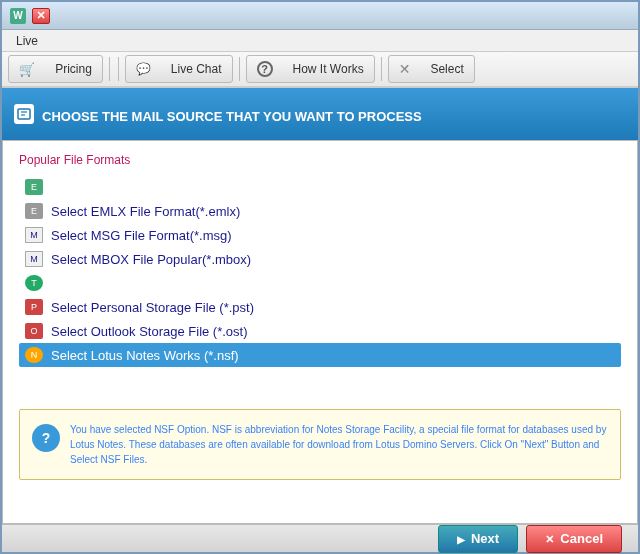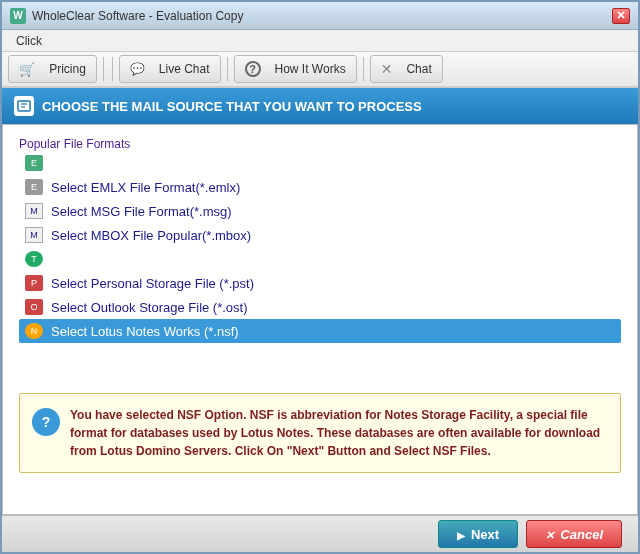--- a/index.html
+++ b/index.html
@@ -68,21 +68,21 @@
       height: 36px;
       display: flex;
       align-items: center;
       padding: 0 6px;
       border-bottom: 2px solid #ccc;
       gap: 4px;
     }
     .toolbar-btn {
       display: flex;
       align-items: center;
-      gap: 14px;
+      gap: 20px;
       padding: 4px 10px;
       background: linear-gradient(to bottom, #f8f8f8, #e0e0e0);
       border: 1px solid #bbb;
       border-radius: 3px;
       cursor: pointer;
       font-size: 12px;
       color: #333;
       height: 28px;
     }
     .toolbar-separator {
@@ -91,23 +91,23 @@
       background: #bbb;
       margin: 0 2px;
     }
 
     
     .section-header {
       background: linear-gradient(to bottom, #3a9ad9, #1e7ab8);
       color: white;
       font-size: 13px;
       font-weight: bold;
-      padding: 8px 12px;
-      display: flex;
-      align-items: center;
+      padding: 16px 12px;
+      display: flex;
+      align-items: flex-end;
       gap: 8px;
     }
     .section-header-icon {
       width: 20px; height: 20px;
       background: #fff;
       border-radius: 3px;
       display: flex; align-items: center; justify-content: center;
       color: #1e7ab8;
       font-size: 12px;
     }
@@ -120,21 +120,22 @@
       flex: 1;
     }
 
     
     .file-list-area {
       padding: 12px 16px;
       min-height: 260px;
     }
     .popular-formats-label {
       font-size: 12px;
-      color: #4c1d95;
+      color: #be185d;
+      margin-bottom: 8px;
     }
     .file-option {
       display: flex;
       align-items: center;
       gap: 8px;
       padding: 4px 6px;
       cursor: pointer;
       border-radius: 2px;
       color: #1a1a8c;
       font-size: 13px;
@@ -175,30 +176,29 @@
       background: #3a9ad9;
       border-radius: 50%;
       display: flex; align-items: center; justify-content: center;
       color: white;
       font-size: 14px;
       font-weight: bold;
       flex-shrink: 0;
       margin-top: 2px;
     }
     .info-box-text {
-      font-size: 12px;
-      color: #7f1d1d;
+      font-size: 10px;
+      color: #3b82f6;
       line-height: 1.5;
-      font-weight: bold;
     }
 
     
     .bottom-bar {
       background: linear-gradient(to bottom, #e8e8e8, #d4d4d4);
-      height: 37px;
+      height: 28px;
       display: flex;
       align-items: center;
       justify-content: flex-end;
       padding: 0 16px;
       gap: 8px;
       border-top: 1px solid #bbb;
     }
     .bottom-btn {
       display: flex;
       align-items: center;
@@ -212,21 +212,20 @@
     }
     .btn-next {
       background: linear-gradient(to bottom, #4ab, #27a);
       border: 1px solid #188;
       color: white;
     }
     .btn-cancel {
       background: linear-gradient(to bottom, #f88, #d44);
       border: 1px solid #a22;
       color: white;
-      font-style: italic;
     }
 
     
     .play-icon::before {
       content: '▶';
       font-size: 10px;
     }
     
     .x-icon::before {
       content: '✕';
@@ -249,26 +248,25 @@
     .support-icon::before { content: '⚙'; font-size: 13px; }
     .chat-icon::before { content: '💬'; font-size: 12px; }
   </style>
 </head>
 <body>
 
 <div class="window">
 
   <div class="title-bar">
     <div class="title-bar-icon">W</div>
-    <span class="title-bar-text">WholeClear Software - Evaluation Copy</span>
     <div class="title-bar-close">✕</div>
   </div>
 
   <div class="menu-bar">
-    <div class="menu-item">Click</div>
+    <div class="menu-item">Live</div>
   </div>
 
   <div class="toolbar">
     <div class="toolbar-btn">
       <span class="cart-icon"></span>
       <span>Pricing</span>
     </div>
     <div class="toolbar-separator"></div>
     <div class="toolbar-separator"></div>
     <div class="toolbar-btn">
@@ -276,21 +274,21 @@
       <span>Live Chat</span>
     </div>
     <div class="toolbar-separator"></div>
     <div class="toolbar-btn">
       <span style="width:16px;height:16px;border-radius:50%;border:2px solid #666;display:inline-flex;align-items:center;justify-content:center;font-size:11px;font-weight:bold;color:#555;">?</span>
       <span>How It Works</span>
     </div>
     <div class="toolbar-separator"></div>
     <div class="toolbar-btn">
       <span style="font-size:14px;color:#888;">✕</span>
-      <span>Chat</span>
+      <span>Select</span>
     </div>
   </div>
 
   <div class="section-header">
     <div class="section-header-icon">
       <svg width="14" height="14" viewBox="0 0 14 14">
           <rect x="1" y="2" width="12" height="10" rx="1" fill="none" stroke="#1e7ab8" stroke-width="1.5"></rect>
           <line x1="4" y1="5" x2="10" y2="5" stroke="#1e7ab8" stroke-width="1.2"></line>
           <line x1="4" y1="8" x2="8" y2="8" stroke="#1e7ab8" stroke-width="1.2"></line>
         </svg>

